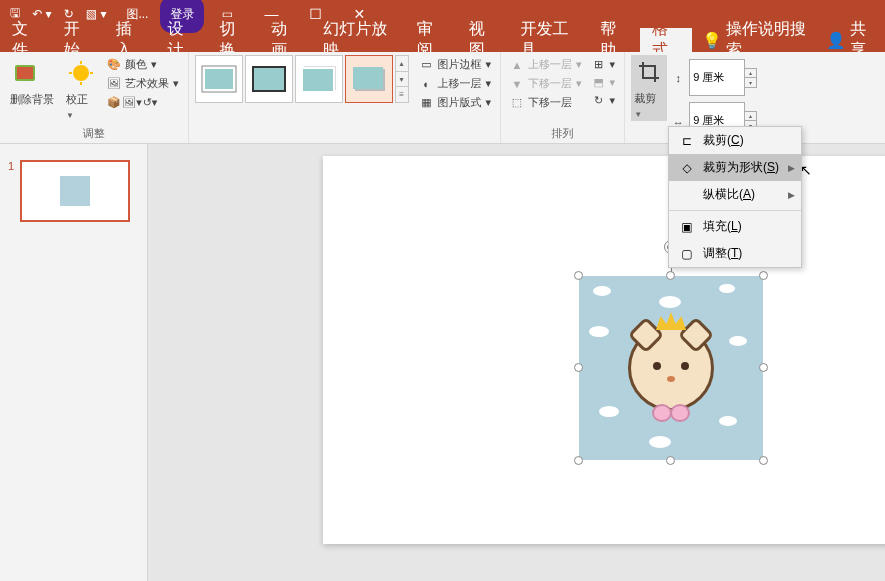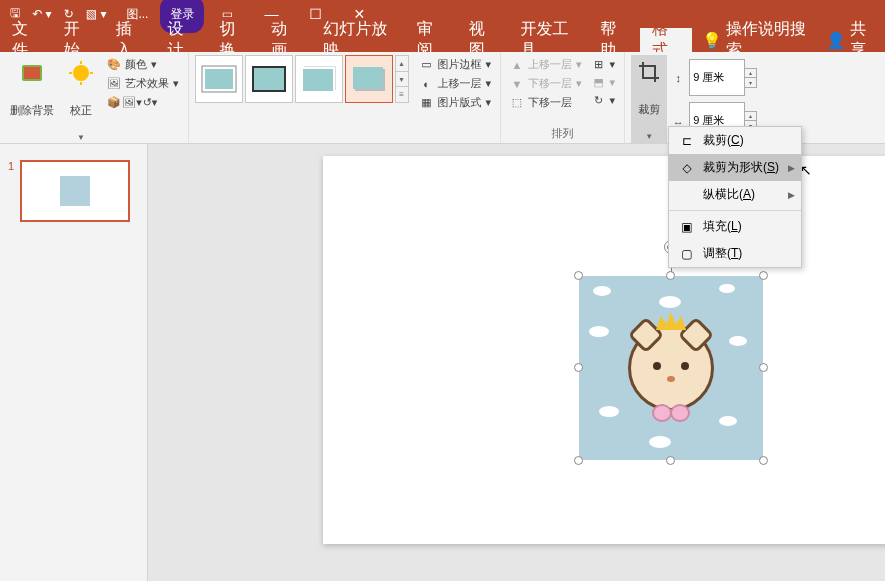--- a/index.html
+++ b/index.html
@@ -19,21 +19,21 @@
 .tabs .tab { padding: 0 12px; display: flex; align-items: center; cursor: pointer; }
 .tabs .tab.active { background: #f3f3f3; color: #B7472A; }
 .tabs .spacer { flex: 1; }
 .tabs .help { padding: 0 10px; display: flex; align-items: center; gap: 4px; }
 
 .ribbon { height: 92px; background: #f3f3f3; border-bottom: 1px solid #d4d4d4; display: flex; font-size: 11px; color: #444; position: relative; }
 .group { border-right: 1px solid #e1e1e1; display: flex; flex-direction: column; padding: 3px 6px 0; }
 .group .body { flex: 1; display: flex; align-items: flex-start; gap: 4px; }
 .group .label { text-align: center; font-size: 11px; color: #666; padding-bottom: 2px; position: relative; }
 .group .dlg { position: absolute; right: 2px; bottom: 2px; font-size: 9px; color: #888; }
-.bigbtn { display: flex; flex-direction: column; align-items: center; gap: 15px; padding: 3px 4px; cursor: pointer; }
+.bigbtn { display: flex; flex-direction: column; align-items: flex-start; gap: 4px; padding: 3px 4px; cursor: pointer; }
 .bigbtn .ico { width: 30px; height: 30px; display: flex; align-items: center; justify-content: center; }
 .smallrow { display: flex; align-items: center; gap: 4px; padding: 2px 3px; cursor: pointer; white-space: nowrap; }
 .smallrow.disabled { color: #aaa; }
 .vstack { display: flex; flex-direction: column; gap: 0; }
 .style-gallery { display: flex; gap: 2px; align-items: center; }
 .style-thumb { width: 48px; height: 48px; border: 1px solid #c8c8c8; background: #fff; display: flex; align-items: center; justify-content: center; cursor: pointer; }
 .style-thumb.sel { border: 1px solid #d0593b; background: #fbe5d6; }
 .gal-ctrl { display: flex; flex-direction: column; border: 1px solid #c8c8c8; height: 48px; width: 14px; }
 .gal-ctrl div { flex: 1; display: flex; align-items: center; justify-content: center; font-size: 8px; color: #666; border-bottom: 1px solid #c8c8c8; cursor: pointer; }
 .gal-ctrl div:last-child { border-bottom: none; }

